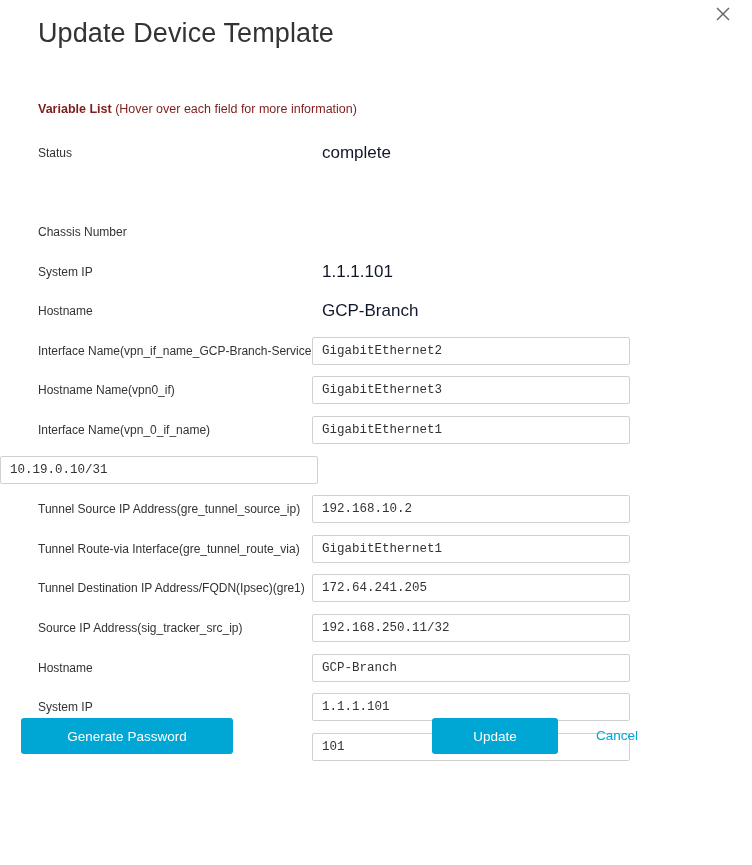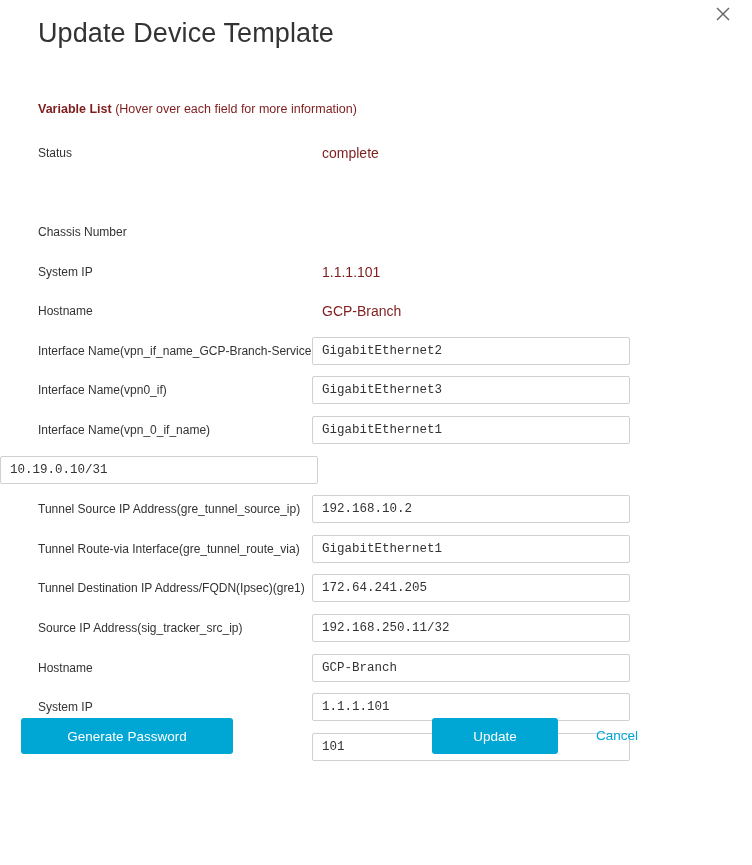--- a/index.html
+++ b/index.html
@@ -72,22 +72,22 @@
   .row .label {
     width: 312px;
     padding-left: 38px;
     box-sizing: border-box;
     font-size: 12px;
     color: #333333;
     white-space: nowrap;
     overflow: hidden;
   }
   .row .static-value {
-    font-size: 14px;
-    color: #7f1d1d;
+    font-size: 17px;
+    color: #0f172a;
     padding-left: 10px;
     text-align: center;
   }
   .row .field {
     width: 318px;
     height: 28px;
     box-sizing: border-box;
     border: 1px solid #d0d0d0;
     border-radius: 2px;
     background: #ffffff;
@@ -177,21 +177,21 @@
       </div>
       <div class="row">
         <div class="label">Hostname</div>
         <div class="static-value">GCP-Branch</div>
       </div>
       <div class="row">
         <div class="label">Interface Name(vpn_if_name_GCP-Branch-Service-</div>
         <input class="field" type="text" value="GigabitEthernet2" style="">
       </div>
       <div class="row">
-        <div class="label">Interface Name(vpn0_if)</div>
+        <div class="label">Hostname Name(vpn0_if)</div>
         <input class="field" type="text" value="GigabitEthernet3" style="">
       </div>
       <div class="row">
         <div class="label">Interface Name(vpn_0_if_name)</div>
         <input class="field" type="text" value="GigabitEthernet1" style="">
       </div>
       <div class="row">
         <input class="field" type="text" value="10.19.0.10/31" style="">
       </div>
       <div class="row">

